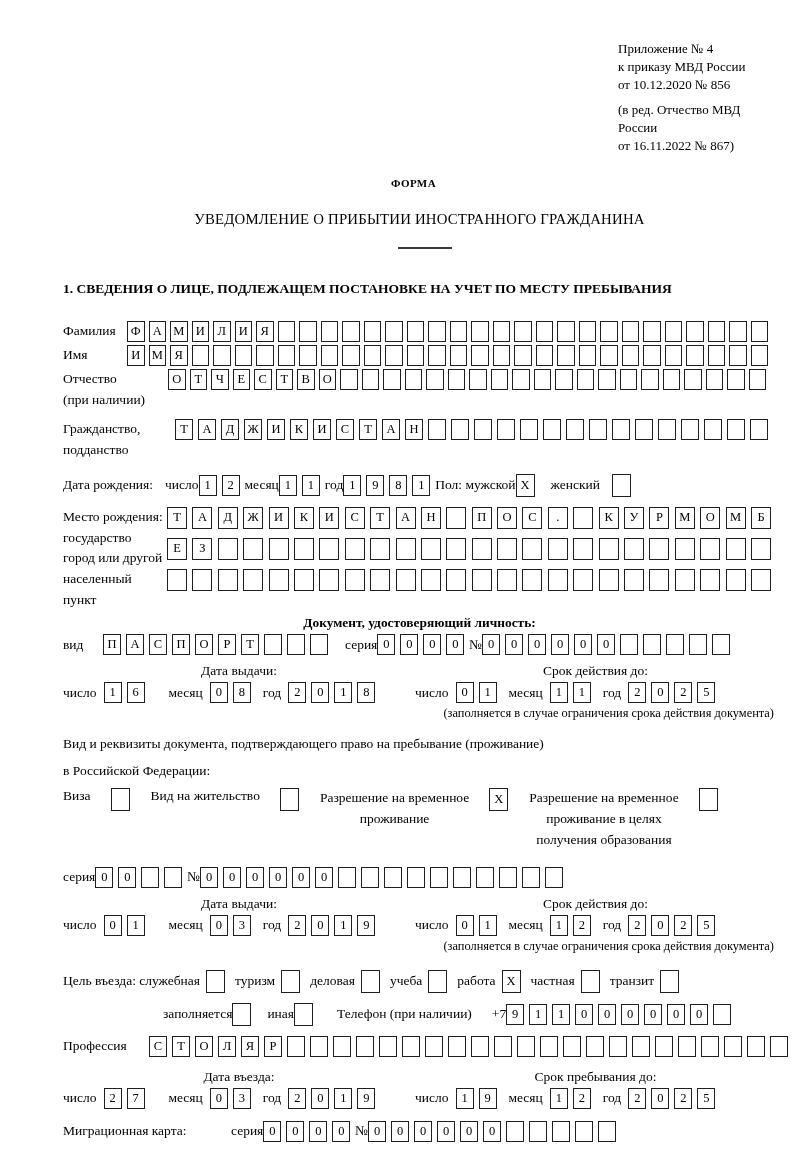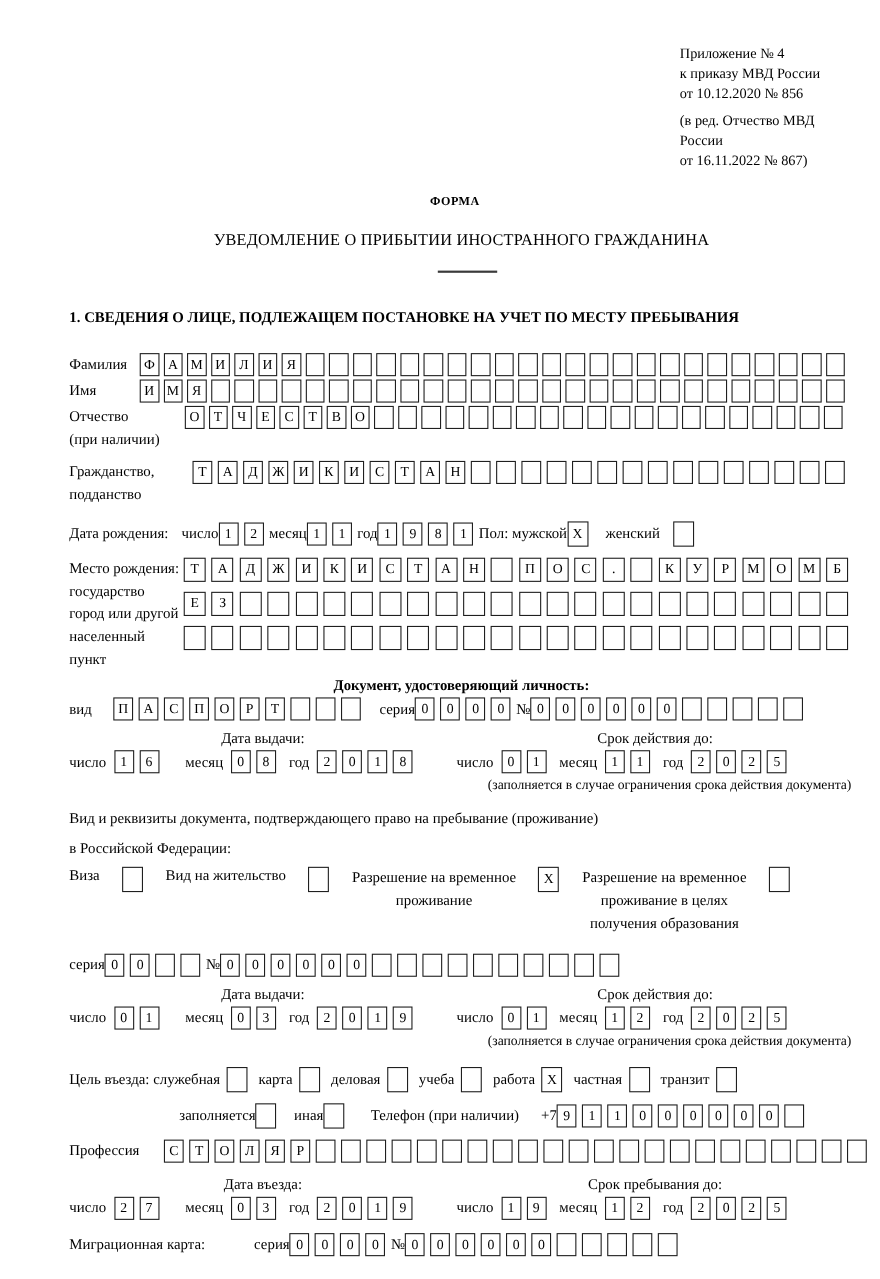--- a/index.html
+++ b/index.html
@@ -531,21 +531,21 @@
       </div>
     </div>
   </div>
   <div class="vnote">(заполняется в случае ограничения срока действия документа)</div>
 
   <div class="inline mt16" style="gap:6px">
     <span>Цель въезда: служебная</span>
     <span class="cells big">
         <span class="cb"></span>
       </span>
-    <span>карта</span>
+    <span>туризм</span>
     <span class="cells big">
         <span class="cb"></span>
       </span>
     <span>деловая</span>
     <span class="cells big">
         <span class="cb"></span>
       </span>
     <span>учеба</span>
     <span class="cells big">
         <span class="cb"></span>

